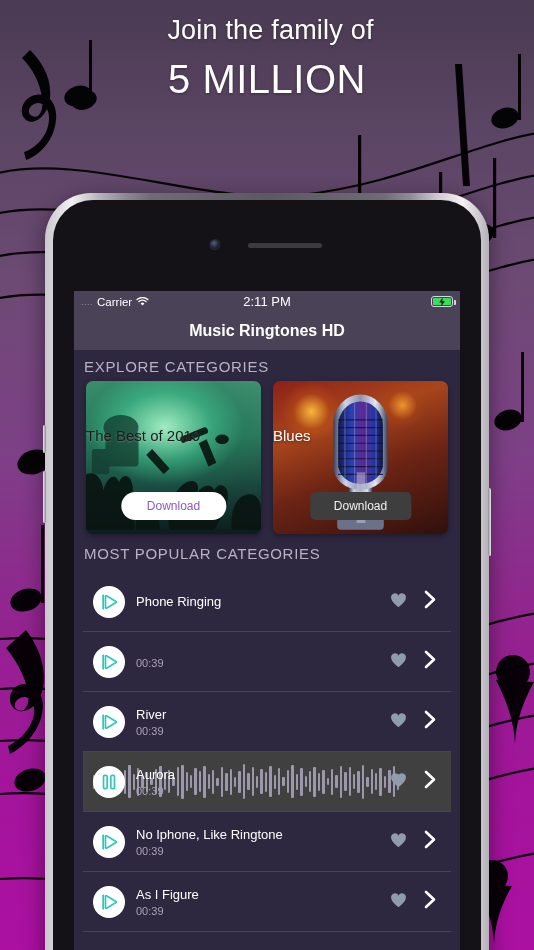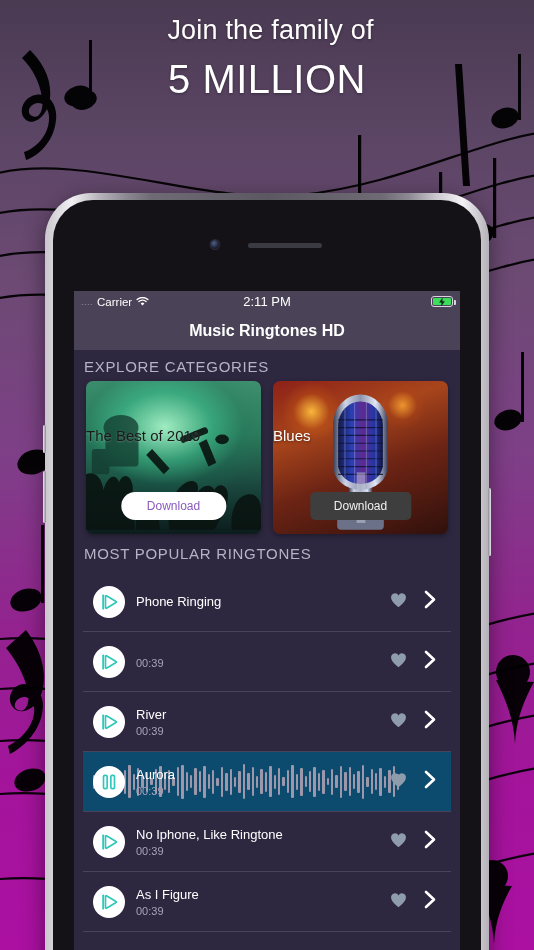--- a/index.html
+++ b/index.html
@@ -168,21 +168,21 @@
 
   
   #ringtones{ margin-top:4px; }
   .rt-row{
     position:relative; height:60px;
     display:flex; align-items:center;
     padding:0 14px 0 10px;
     border-bottom:1px solid #4a4258;
     margin:0 9px;
   }
-  .rt-row.playing{ background:#0c4a6e; }
+  .rt-row.playing{ background:#404040; }
   .rt-play{
     width:32px; height:32px; border-radius:50%;
     background:#ffffff; flex:0 0 auto;
     display:flex; align-items:center; justify-content:center;
     z-index:2;
   }
   .rt-meta{ margin-left:11px; flex:1; min-width:0; z-index:2; }
   .rt-title{ color:#ffffff; font-size:13px; line-height:1.35; white-space:nowrap; overflow:hidden;}
   .rt-dur{ color:#a9a3b8; font-size:11px; margin-top:2px; }
   .rt-heart{ margin-right:16px; z-index:2; }
@@ -379,21 +379,21 @@
                   <line x1="106" y1="24" x2="106" y2="104"></line>
               </g>
               <rect x="86" y="94" width="9" height="52" fill="#cbd1e2" opacity="0.5"></rect>
             </svg>
           </div>
           <div class="cat-title">Blues</div>
           <div class="cat-dl dark">Download</div>
         </div>
       </div>
 
-      <div class="section-header" style="padding-top:11px">MOST POPULAR RINGTONES</div>
+      <div class="section-header" style="padding-top:11px">MOST POPULAR CATEGORIES</div>
 
       <div id="ringtones">
           <div class="rt-row">
             <div class="rt-play">
         <svg width="20" height="20" viewBox="0 0 24 24">
   <path d="M5 4 V20" stroke="#2ec7bb" stroke-width="2.2" stroke-linecap="round" fill="none"></path>
   <path d="M9 4.6 L20.4 11.3 A0.8 0.8 0 0 1 20.4 12.7 L9 19.4 A0.8 0.8 0 0 1 7.8 18.7 V5.3 A0.8 0.8 0 0 1 9 4.6 Z" stroke="#2ec7bb" stroke-width="2" fill="none" stroke-linejoin="round"></path>
 </svg>
      </div>
      <div class="rt-meta">

